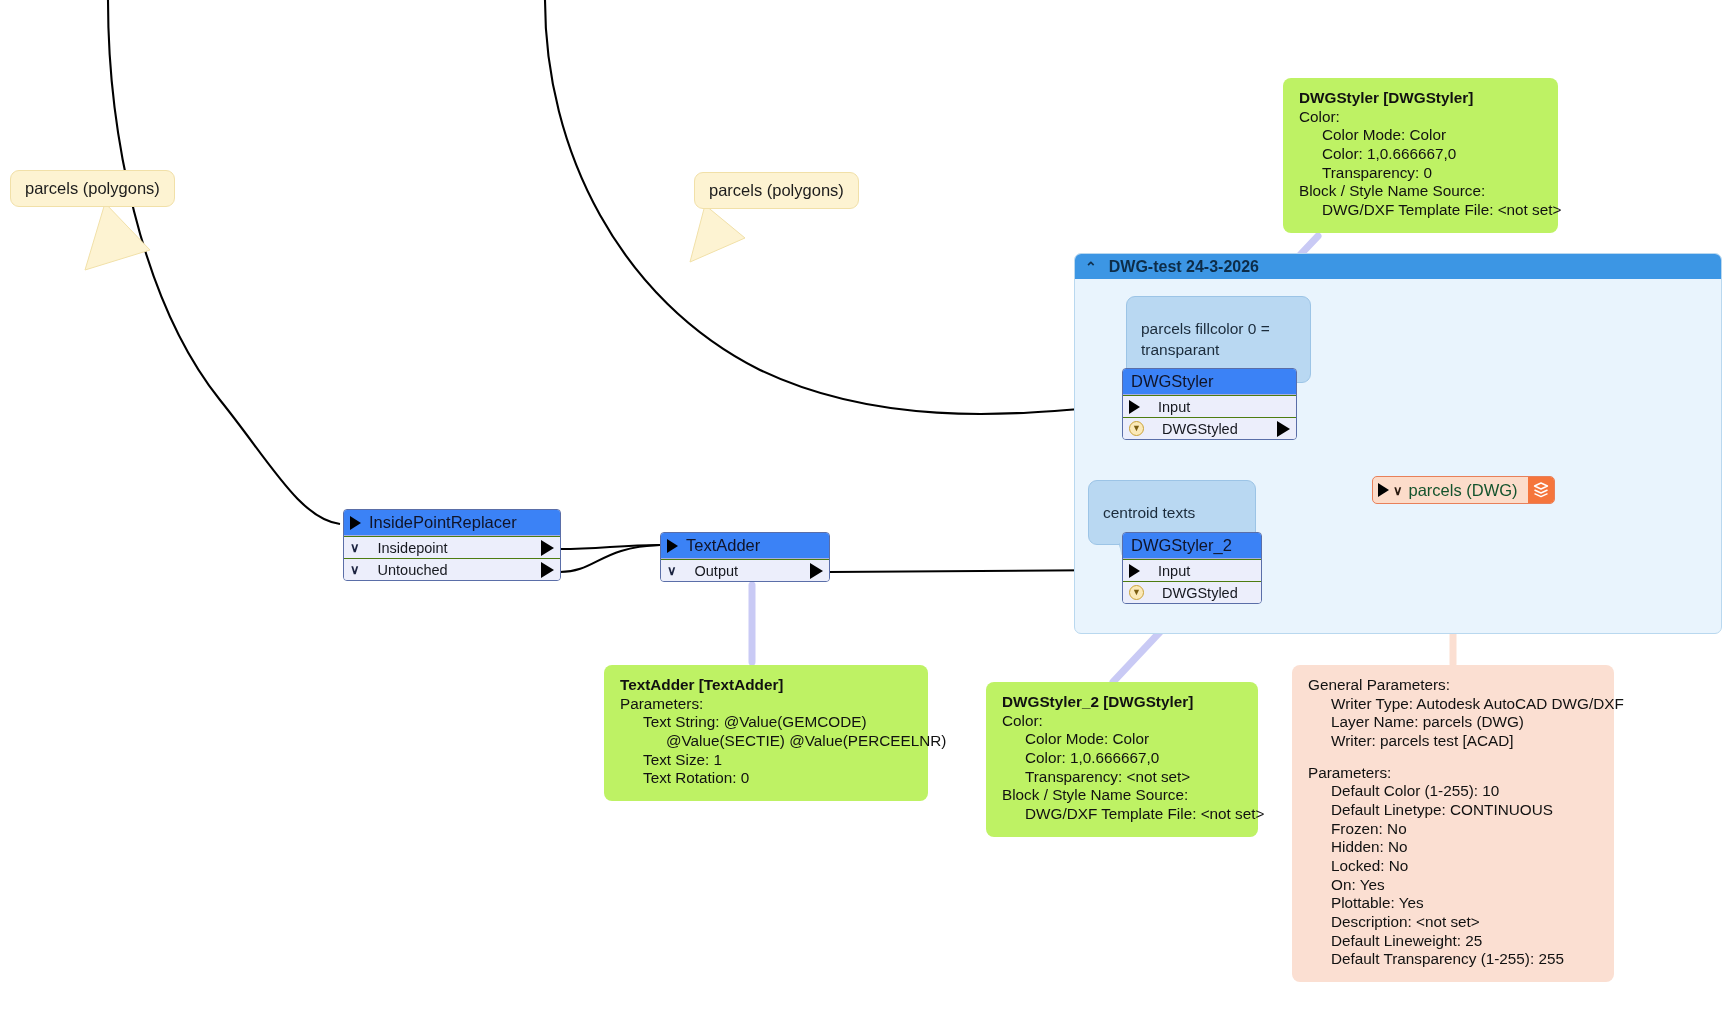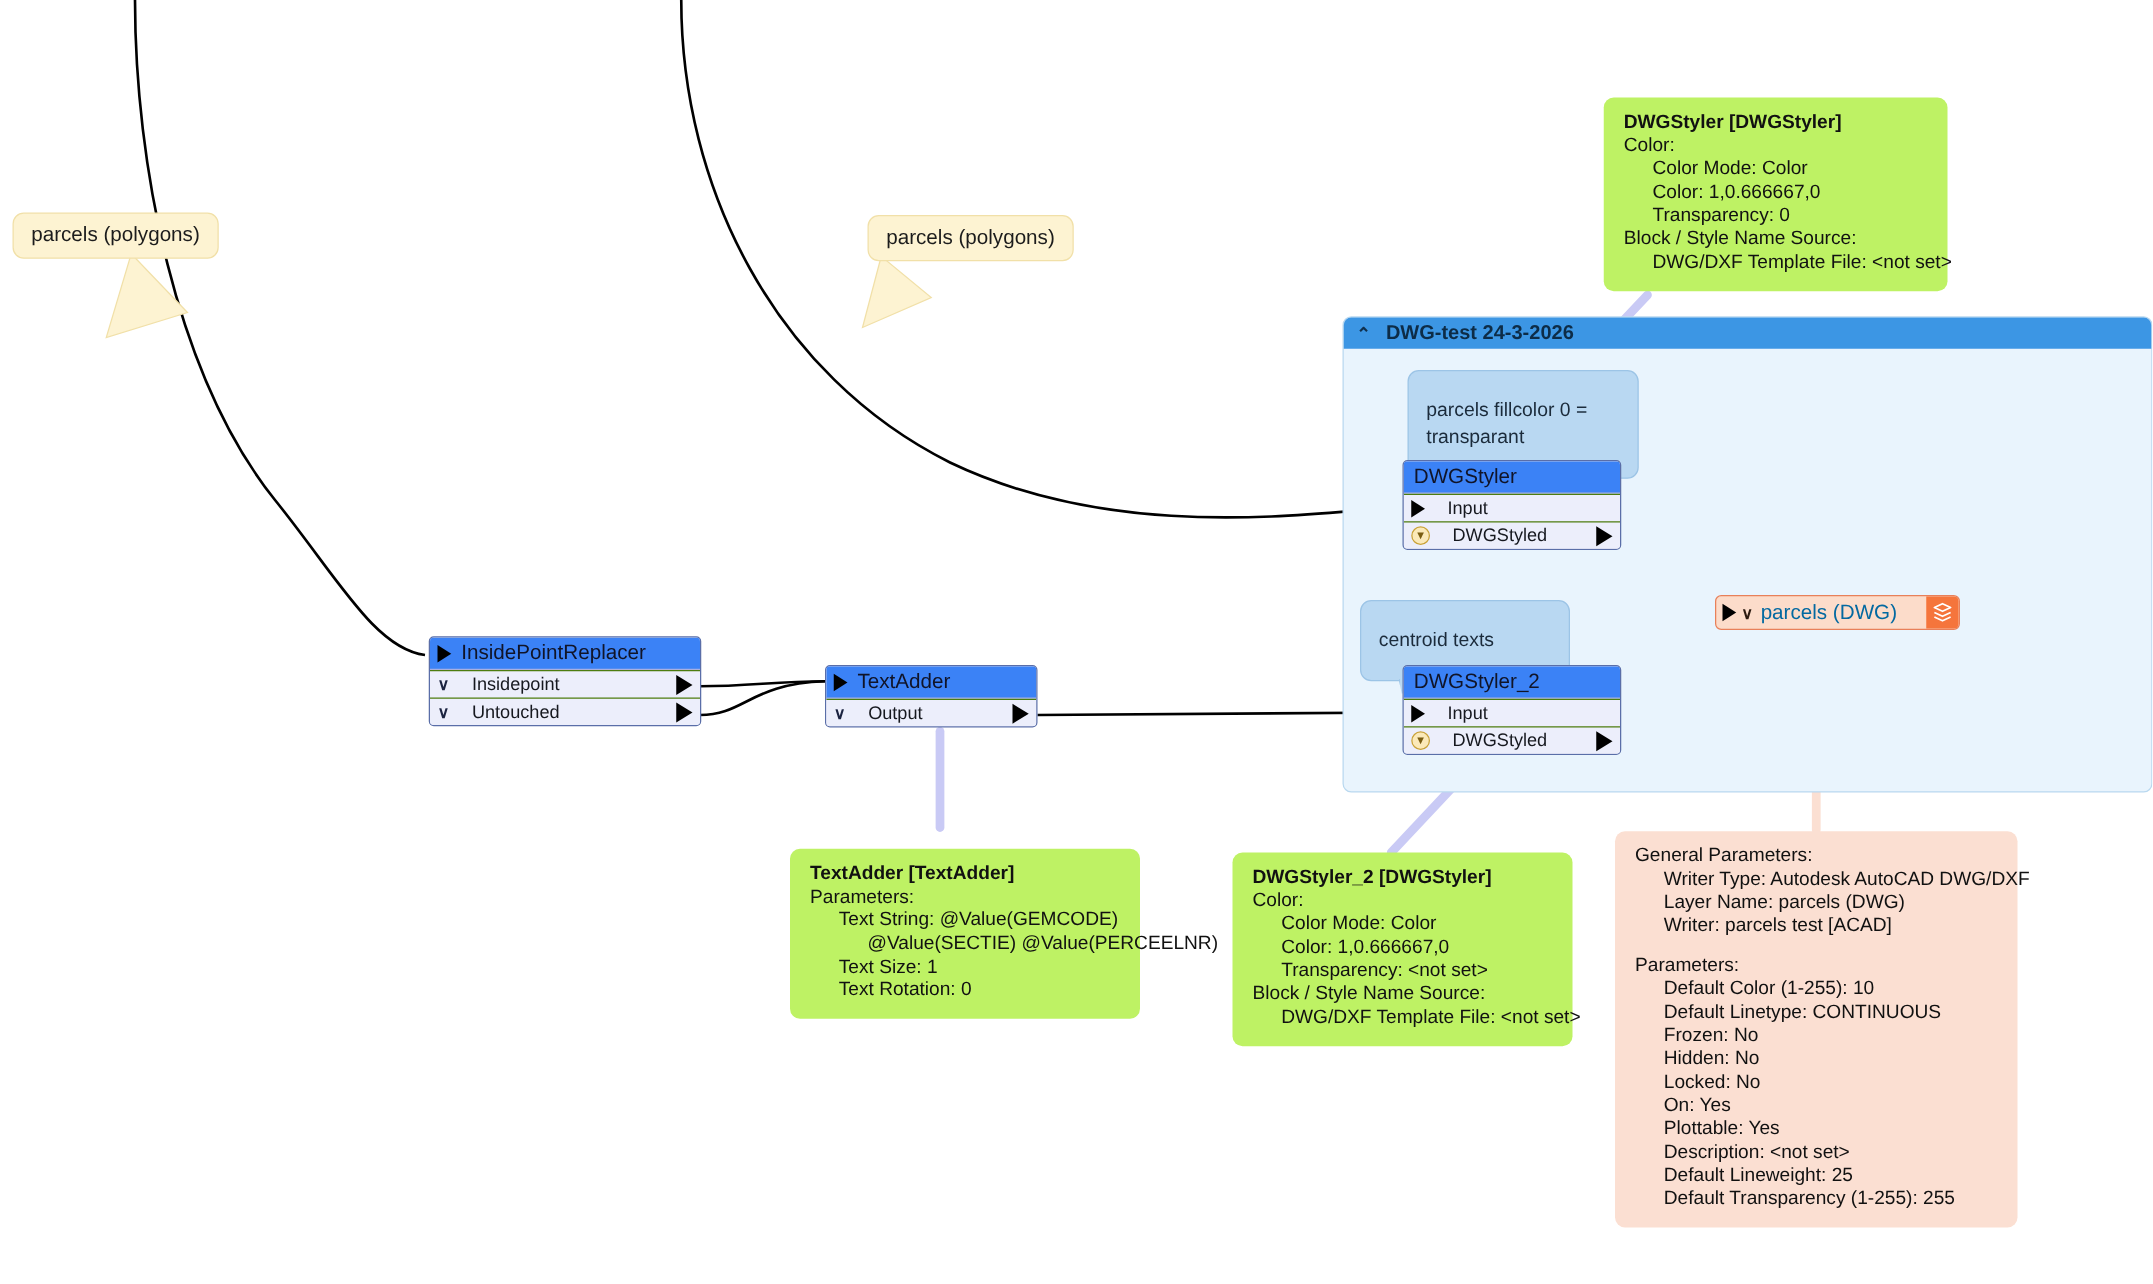--- a/index.html
+++ b/index.html
@@ -142,21 +142,21 @@
     display: flex;
     align-items: center;
     background: #fcdcca;
     border: 1px solid #e8805a;
     border-radius: 5px;
     height: 28px;
     overflow: hidden;
   }
   .writer-node .wn-in { padding: 0 4px 0 5px; display:flex; align-items:center; }
   .writer-node .wn-chev { font-size: 13px; color: #2b1a10; padding-right: 6px; font-weight: 600; }
-  .writer-node .wn-label { font-size: 16.5px; color: #0369a1; padding-right: 23px; white-space: nowrap; }
+  .writer-node .wn-label { font-size: 16.5px; color: #14532d; padding-right: 10px; white-space: nowrap; }
   .writer-node .wn-icon {
     width: 26px; align-self: stretch;
     background: #f5753c;
     display: flex; align-items: center; justify-content: center;
   }
 
   
   .anno {
     position: absolute;
     border-radius: 8px;
@@ -242,21 +242,21 @@
       <span class="lbl">Input</span>
     </div>
     <div class="xf-port">
       <span class="dot-amber">▼</span>
       <span class="lbl">DWGStyled</span>
       <span class="spacer"></span>
       <span class="tri-out"></span>
     </div>
   </div>
 
-  <div class="xf" style="left:1122px; top:532px; width:175px;">
+  <div class="xf" style="left:1122px; top:532px; width:140px;">
     <div class="xf-title">
       <span>DWGStyler_2</span>
     </div>
     <div class="xf-port">
       <span class="tri-in"></span>
       <span class="lbl">Input</span>
     </div>
     <div class="xf-port">
       <span class="dot-amber">▼</span>
       <span class="lbl">DWGStyled</span>
@@ -309,19 +309,19 @@
     <div class="xf-port">
       <span class="chev-down">∨</span>
       <span class="lbl">Output</span>
       <span class="spacer"></span>
       <span class="tri-out"></span>
     </div>
   </div>
 
   <div class="anno purple" style="left:1283px; top:78px; width:275px;"><span class="hd">DWGStyler [DWGStyler]</span><span class="ln">Color:</span><span class="ln ind1">Color Mode: Color</span><span class="ln ind1">Color: 1,0.666667,0</span><span class="ln ind1">Transparency: 0</span><span class="ln">Block / Style Name Source:</span><span class="ln ind1">DWG/DXF Template File: &lt;not set&gt;</span></div>
 
-  <div class="anno purple" style="left:604px; top:679px; width:280px;margin-left:28px;"><span class="hd">TextAdder [TextAdder]</span><span class="ln">Parameters:</span><span class="ln ind1">Text String: @Value(GEMCODE)</span><span class="ln ind2">@Value(SECTIE) @Value(PERCEELNR)</span><span class="ln ind1">Text Size: 1</span><span class="ln ind1">Text Rotation: 0</span></div>
+  <div class="anno purple" style="left:604px; top:665px; width:324px;"><span class="hd">TextAdder [TextAdder]</span><span class="ln">Parameters:</span><span class="ln ind1">Text String: @Value(GEMCODE)</span><span class="ln ind2">@Value(SECTIE) @Value(PERCEELNR)</span><span class="ln ind1">Text Size: 1</span><span class="ln ind1">Text Rotation: 0</span></div>
 
   <div class="anno purple" style="left:986px; top:682px; width:272px;"><span class="hd">DWGStyler_2 [DWGStyler]</span><span class="ln">Color:</span><span class="ln ind1">Color Mode: Color</span><span class="ln ind1">Color: 1,0.666667,0</span><span class="ln ind1">Transparency: &lt;not set&gt;</span><span class="ln">Block / Style Name Source:</span><span class="ln ind1">DWG/DXF Template File: &lt;not set&gt;</span></div>
 
   <div class="anno peach" style="left:1292px; top:665px; width:322px;"><span class="ln">General Parameters:</span><span class="ln ind1">Writer Type: Autodesk AutoCAD DWG/DXF</span><span class="ln ind1">Layer Name: parcels (DWG)</span><span class="ln ind1">Writer: parcels test [ACAD]</span><span class="gap"></span><span class="ln">Parameters:</span><span class="ln ind1">Default Color (1-255): 10</span><span class="ln ind1">Default Linetype: CONTINUOUS</span><span class="ln ind1">Frozen: No</span><span class="ln ind1">Hidden: No</span><span class="ln ind1">Locked: No</span><span class="ln ind1">On: Yes</span><span class="ln ind1">Plottable: Yes</span><span class="ln ind1">Description: &lt;not set&gt;</span><span class="ln ind1">Default Lineweight: 25</span><span class="ln ind1">Default Transparency (1-255): 255</span></div>
 
 </div>
 
 </body></html>

